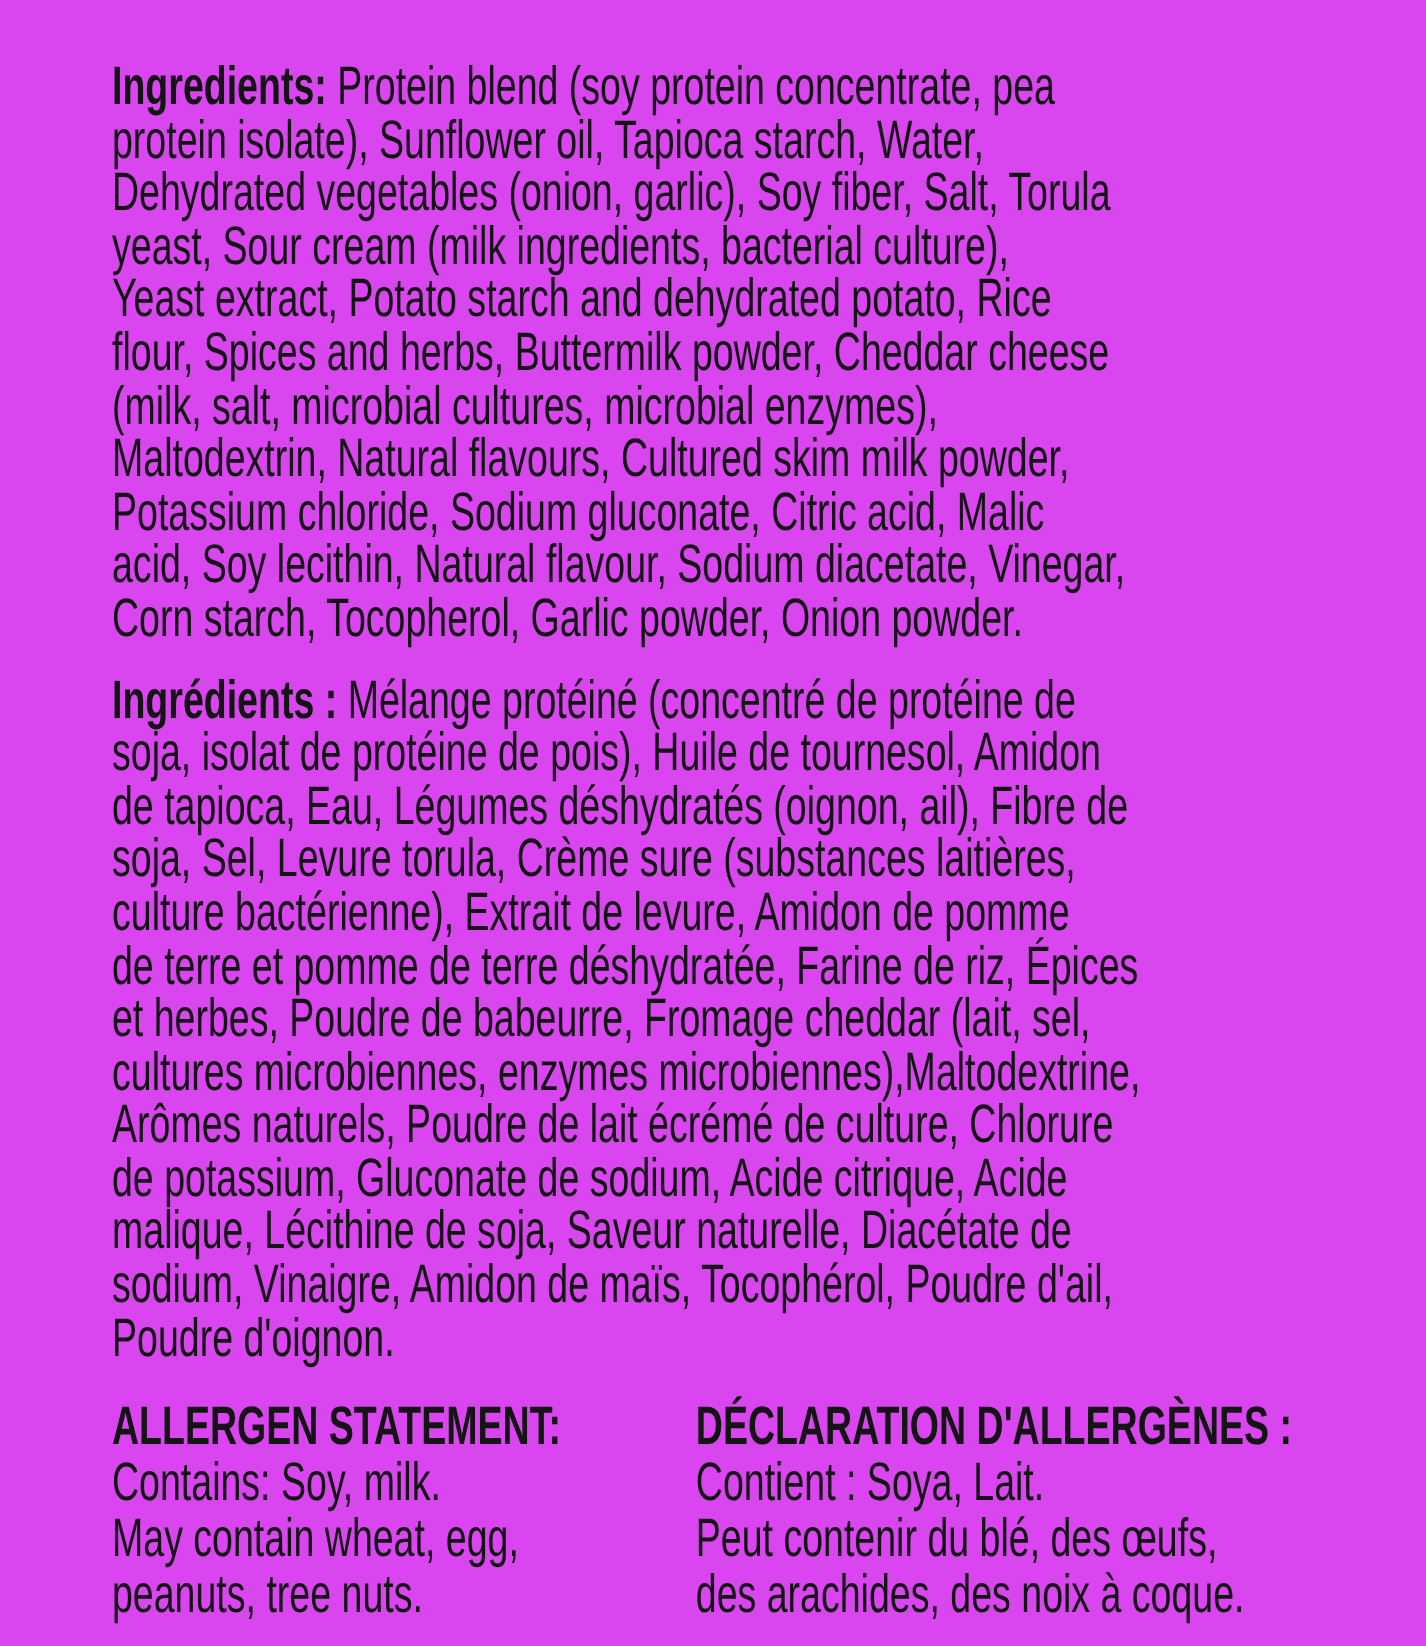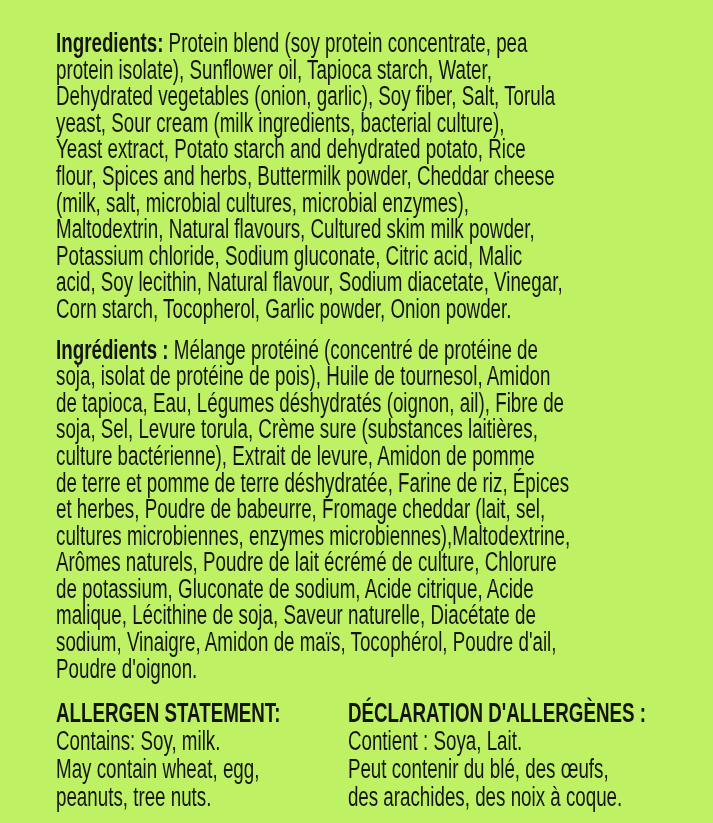--- a/index.html
+++ b/index.html
@@ -1,20 +1,20 @@
 <!DOCTYPE html>
 <html><head>
 <meta charset="utf-8">
 <style>
   html, body { margin: 0; padding: 0; }
   .page {
     position: relative;
     width: 713px;
     height: 823px;
-    background: #bef264;
+    background: #d946ef;
     color: #141414;
     font-family: "Liberation Sans", sans-serif;
     overflow: hidden;
   }
   .content {
     padding: 30px 0 0 56px;
   }
   
   .condense {
     width: 900px;

